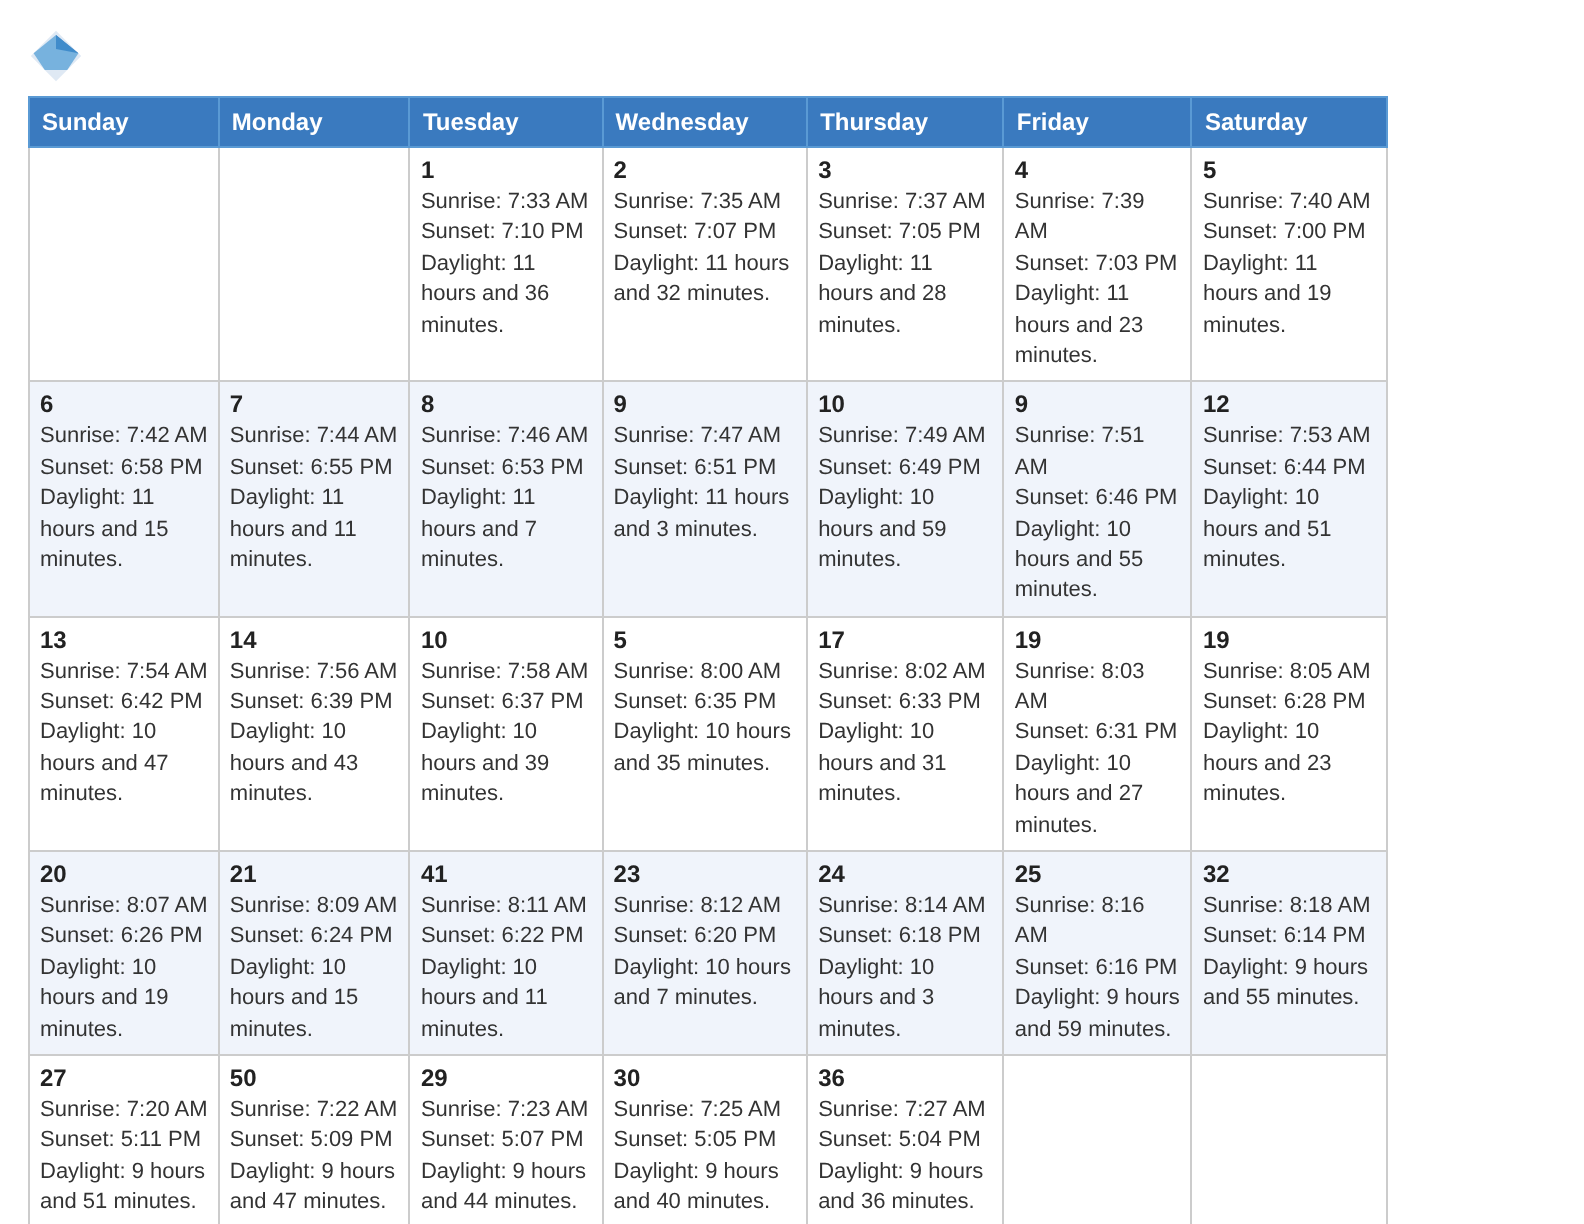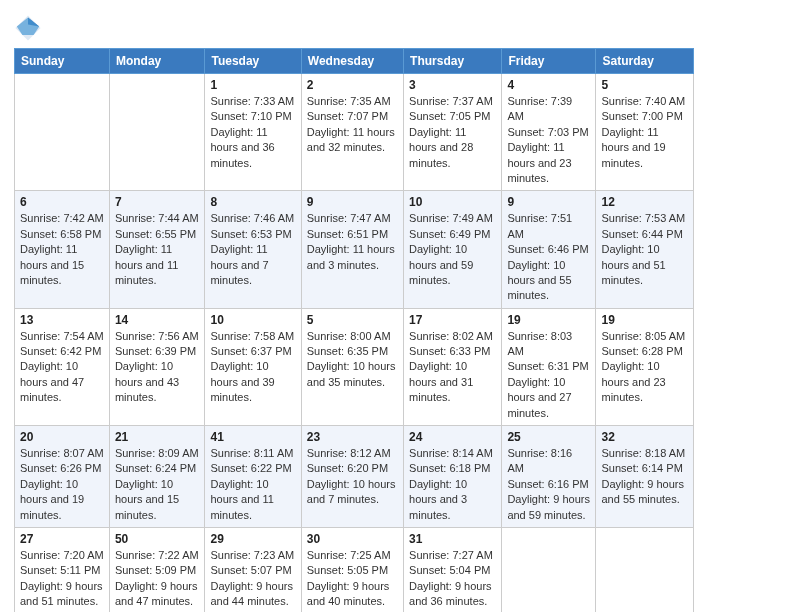--- a/index.html
+++ b/index.html
@@ -265,21 +265,21 @@
           </td>
           <td>
             <span class="day-number">29</span>
             <div class="day-info">Sunrise: 7:23 AM<br>Sunset: 5:07 PM<br>Daylight: 9 hours and 44 minutes.</div>
           </td>
           <td>
             <span class="day-number">30</span>
             <div class="day-info">Sunrise: 7:25 AM<br>Sunset: 5:05 PM<br>Daylight: 9 hours and 40 minutes.</div>
           </td>
           <td>
-            <span class="day-number">31</span>
+            <span class="day-number">36</span>
             <div class="day-info">Sunrise: 7:27 AM<br>Sunset: 5:04 PM<br>Daylight: 9 hours and 36 minutes.</div>
           </td>
           <td class="empty-cell"></td>
           <td class="empty-cell"></td>
         </tr>
       </tbody>
   </table>
 </div>
 
 </body></html>

